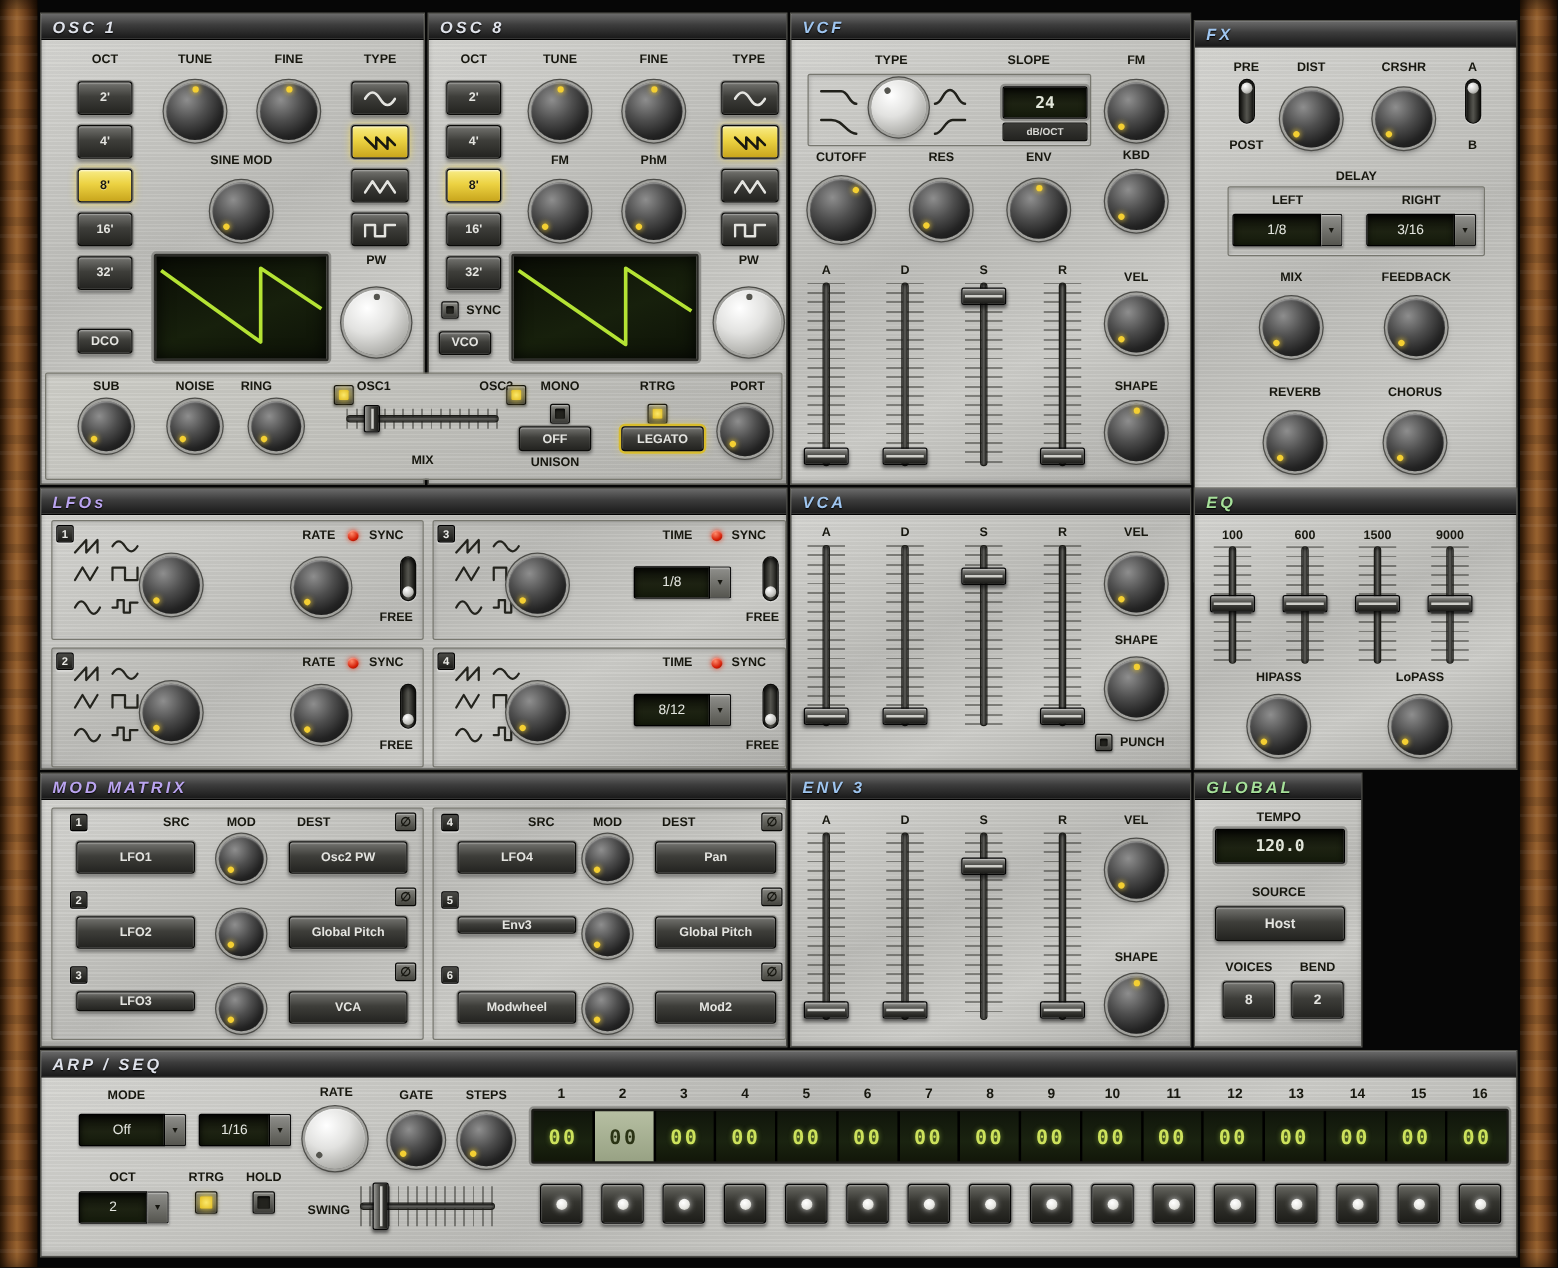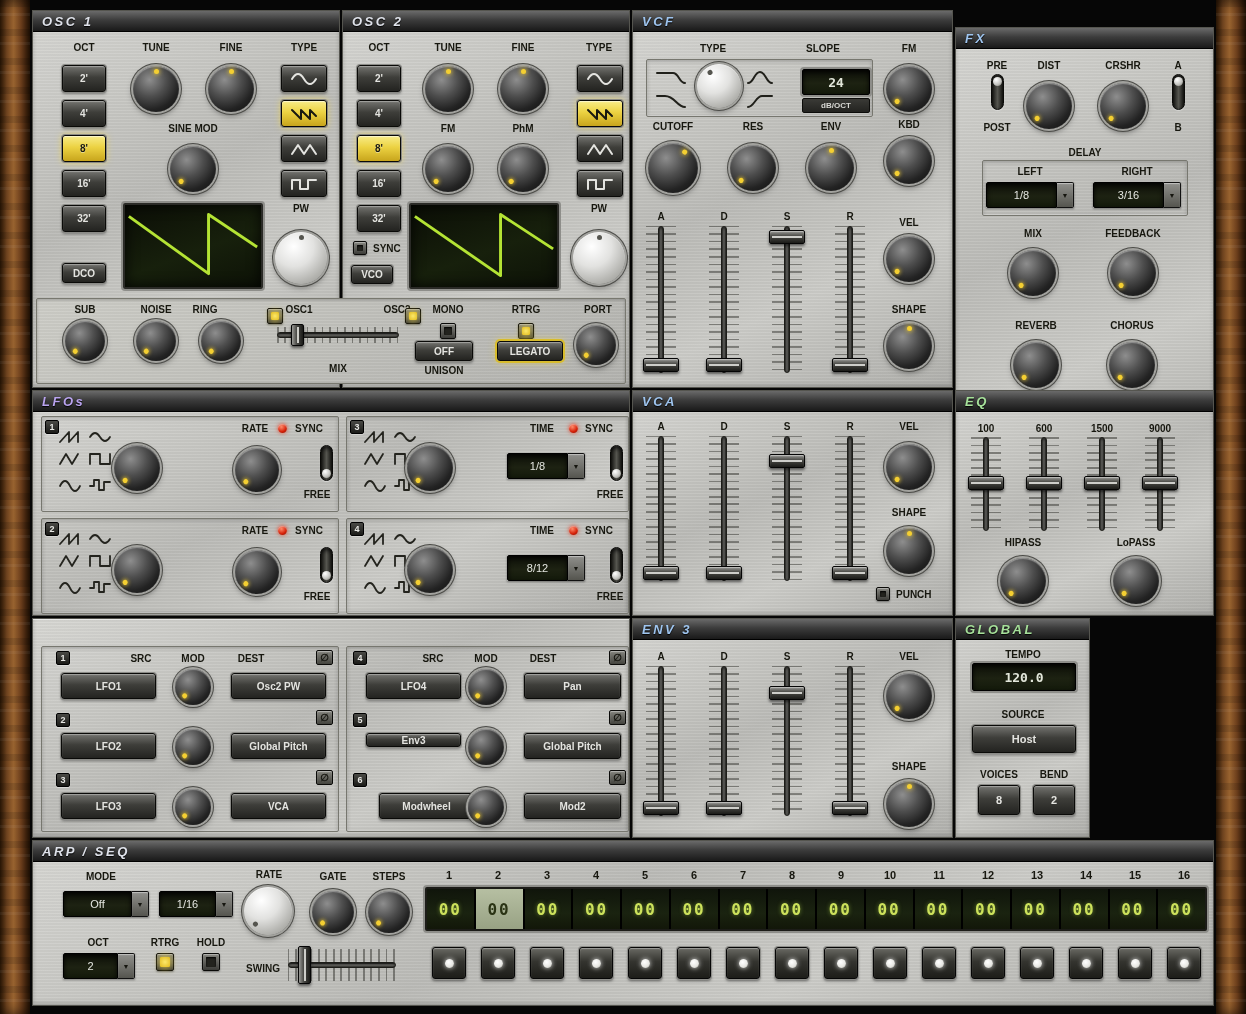--- a/index.html
+++ b/index.html
@@ -114,21 +114,21 @@
         <svg viewBox="0 0 140 86" preserveAspectRatio="none">
           <polyline points="4,12 86,72 86,10 136,44"></polyline>
         </svg>
       </div>
     <div class="lbl" style="left:268px;top:192px">PW</div>
     <div class="knob silver" style="left:242px;top:221px;--size:52px;--rot:0deg"></div>
   </div>
 
   <div class="section" style="left:342px;top:10px;width:288px;height:378px">
     <div class="hdr c-silver">
-        <span>OSC 2</span>
+        <span>OSC 8</span>
       </div>
     <div class="lbl" style="left:36px;top:31px">OCT</div>
     <div class="lbl" style="left:105px;top:31px">TUNE</div>
     <div class="lbl" style="left:180px;top:31px">FINE</div>
     <div class="lbl" style="left:256px;top:31px">TYPE</div>
     <div class="btn" style="left:14px;top:54px;width:44px;height:27px">2'</div>
     <div class="btn" style="left:14px;top:89px;width:44px;height:27px">4'</div>
     <div class="btn on" style="left:14px;top:124px;width:44px;height:27px">8'</div>
     <div class="btn" style="left:14px;top:159px;width:44px;height:27px">16'</div>
     <div class="btn" style="left:14px;top:194px;width:44px;height:27px">32'</div>
@@ -258,21 +258,21 @@
     <div class="vslider" style="left:202px;top:215px;height:147px">
         <i class="track"></i>
         <span class="handle" style="top:calc(100% - 15px)"></span>
       </div>
     <div class="lbl" style="left:276px;top:206px">VEL</div>
     <div class="knob" style="left:253px;top:225px;--size:46px"></div>
     <div class="lbl" style="left:276px;top:293px">SHAPE</div>
     <div class="knob" style="left:253px;top:312px;--size:46px;--rot:0deg"></div>
   </div>
 
-  <div class="section" style="left:955px;top:27px;width:259px;height:450px">
+  <div class="section" style="left:955px;top:16px;width:259px;height:450px">
     <div class="hdr c-blue">
         <span>FX</span>
       </div>
     <div class="lbl" style="left:41px;top:32px">PRE</div>
     <div class="lbl" style="left:93px;top:32px">DIST</div>
     <div class="lbl" style="left:167px;top:32px">CRSHR</div>
     <div class="lbl" style="left:222px;top:32px">A</div>
     <div class="toggle up" style="left:35px;top:46px">
         <i></i>
       </div>
@@ -459,58 +459,61 @@
         <i class="track"></i>
         <span class="handle" style="top:42%"></span>
       </div>
     <div class="lbl" style="left:67px;top:146px">HIPASS</div>
     <div class="lbl" style="left:180px;top:146px">LoPASS</div>
     <div class="knob" style="left:44px;top:167px;--size:46px"></div>
     <div class="knob" style="left:157px;top:167px;--size:46px"></div>
   </div>
 
   <div class="section" style="left:32px;top:618px;width:598px;height:220px">
+    <div class="hdr c-purple">
+        <span>MOD MATRIX</span>
+      </div>
     <div class="strip" style="left:8px;top:27px;width:298px;height:186px"></div>
     <div class="strip" style="left:313px;top:27px;width:283px;height:186px"></div>
 
     <div class="badge" style="left:23px;top:32px">1</div>
     <div class="lbl" style="left:108px;top:34px">SRC</div>
     <div class="lbl" style="left:160px;top:34px">MOD</div>
     <div class="lbl" style="left:218px;top:34px">DEST</div>
     <div class="phi" style="left:283px;top:31px">∅</div>
     <div class="btn" style="left:28px;top:54px;width:95px;height:26px">LFO1</div>
     <div class="knob" style="left:142px;top:50px;--size:36px"></div>
     <div class="btn" style="left:198px;top:54px;width:95px;height:26px">Osc2 PW</div>
     <div class="badge" style="left:23px;top:94px">2</div>
     <div class="phi" style="left:283px;top:91px">∅</div>
     <div class="btn" style="left:28px;top:114px;width:95px;height:26px">LFO2</div>
     <div class="knob" style="left:142px;top:110px;--size:36px"></div>
     <div class="btn" style="left:198px;top:114px;width:95px;height:26px">Global Pitch</div>
     <div class="badge" style="left:23px;top:154px">3</div>
     <div class="phi" style="left:283px;top:151px">∅</div>
-    <div class="btn" style="left:28px;top:174px;width:95px;height:26px">LFO3</div>
+    <div class="btn" style="left:28px;top:174px;width:95px;height:16px">LFO3</div>
     <div class="knob" style="left:142px;top:170px;--size:36px"></div>
     <div class="btn" style="left:198px;top:174px;width:95px;height:26px">VCA</div>
 
     <div class="badge" style="left:320px;top:32px">4</div>
     <div class="lbl" style="left:400px;top:34px">SRC</div>
     <div class="lbl" style="left:453px;top:34px">MOD</div>
     <div class="lbl" style="left:510px;top:34px">DEST</div>
     <div class="phi" style="left:576px;top:31px">∅</div>
     <div class="btn" style="left:333px;top:54px;width:95px;height:26px">LFO4</div>
     <div class="knob" style="left:435px;top:50px;--size:36px"></div>
     <div class="btn" style="left:491px;top:54px;width:97px;height:26px">Pan</div>
     <div class="badge" style="left:320px;top:94px">5</div>
     <div class="phi" style="left:576px;top:91px">∅</div>
     <div class="btn" style="left:333px;top:114px;width:95px;height:14px">Env3</div>
     <div class="knob" style="left:435px;top:110px;--size:36px"></div>
     <div class="btn" style="left:491px;top:114px;width:97px;height:26px">Global Pitch</div>
     <div class="badge" style="left:320px;top:154px">6</div>
     <div class="phi" style="left:576px;top:151px">∅</div>
-    <div class="btn" style="left:346px;top:174px;width:95px;height:26px">Modwheel</div>
+    <div class="btn" style="left:333px;top:174px;width:95px;height:26px">Modwheel</div>
     <div class="knob" style="left:435px;top:170px;--size:36px"></div>
     <div class="btn" style="left:491px;top:174px;width:97px;height:26px">Mod2</div>
   </div>
 
   <div class="section" style="left:632px;top:618px;width:321px;height:220px">
     <div class="hdr c-blue">
         <span>ENV 3</span>
       </div>
     <div class="lbl" style="left:28px;top:32px">A</div>
     <div class="lbl" style="left:91px;top:32px">D</div>

